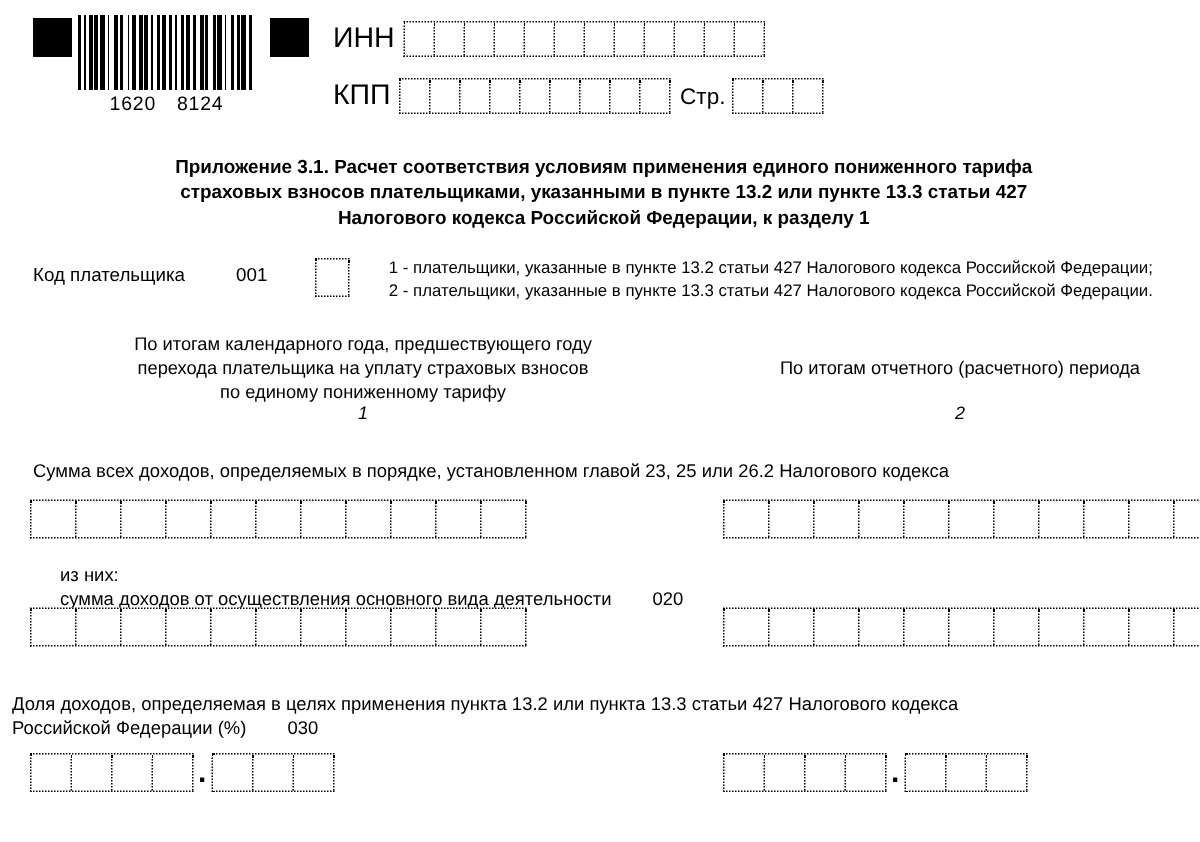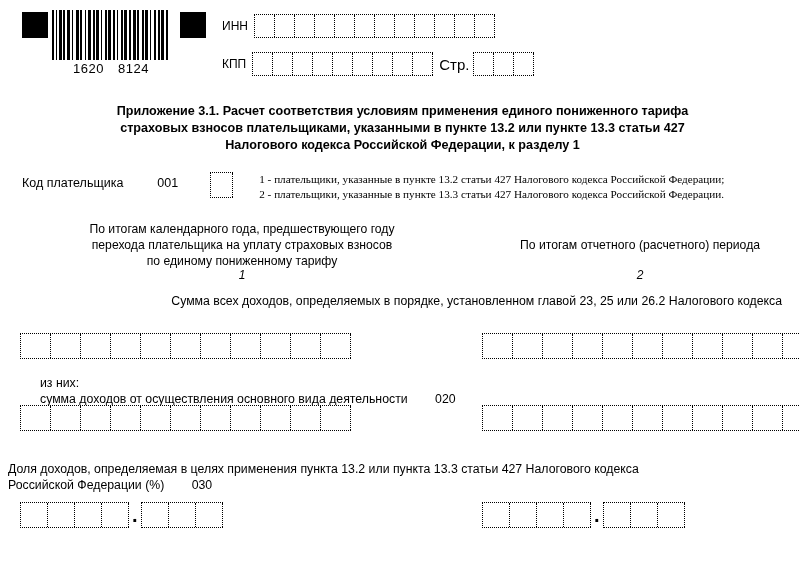--- a/index.html
+++ b/index.html
@@ -102,21 +102,21 @@
   }
 
   .inn-cells .cell  { width: 20px; height: 22px; }
   .kpp-cells .cell  { width: 20px; height: 22px; }
   .str-cells .cell  { width: 20px; height: 22px; }
   .code-cells .cell { width: 20px; height: 22px; }
   .money-cells .cell { width: 30px; height: 24px; }
   .pct-cells .cell   { width: 27px; height: 24px; }
 
   .field-label {
-    font-size: 12px;
+    font-size: 19px;
     margin-right: 6px;
     white-space: nowrap;
   }
 
   .inn-line {
     position: absolute;
     left: 222px;
     top: 14px;
     display: flex;
     align-items: center;
@@ -165,21 +165,20 @@
   }
   .payer-code-box {
     margin-left: 20px;
   }
   .payer-code-box .cell { width: 22px; height: 24px; }
   .payer-legend {
     margin-left: 14px;
     font-size: 11.2px;
     line-height: 15px;
     white-space: nowrap;
-    font-family: Liberation Serif, serif;
   }
 
   
   .col-head-left {
     position: absolute;
     left: 62px;
     top: 221px;
     width: 360px;
     text-align: center;
     font-size: 12.2px;
@@ -219,21 +218,21 @@
     font-size: 12.3px;
     line-height: 16px;
   }
   .row-code {
     font-size: 12.3px;
   }
 
   .boxes-left  { position: absolute; left: 20px; }
   .boxes-right { position: absolute; left: 482px; }
 
-  .r010-text { left: 22px; top: 293px; width: 760px; text-align: right; }
+  .r010-text { left: 22px; top: 306px; width: 760px; }
   .r010-left  { top: 333px; }
   .r010-right { top: 333px; }
 
   .r020-text { left: 40px; top: 375px; width: 720px; }
   .r020-left  { top: 405px; }
   .r020-right { top: 405px; }
 
   .r030-text { left: 8px; top: 461px; width: 770px; }
   .r030-left  { top: 502px; }
   .r030-right { top: 502px; }

